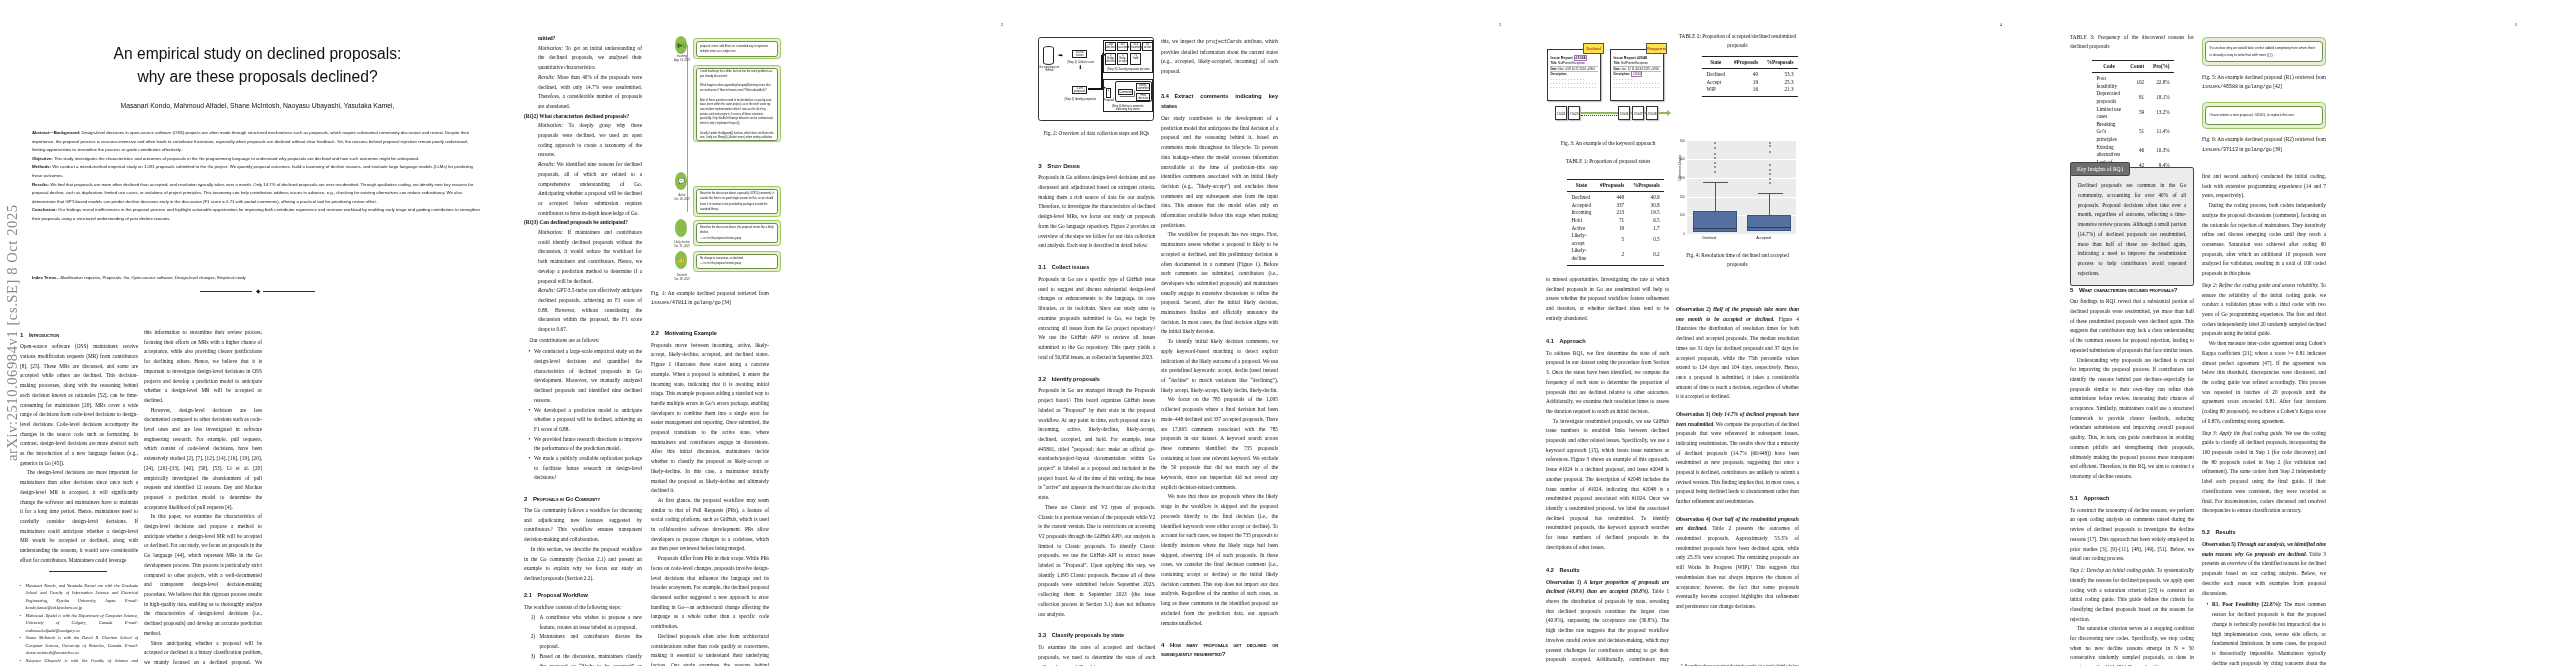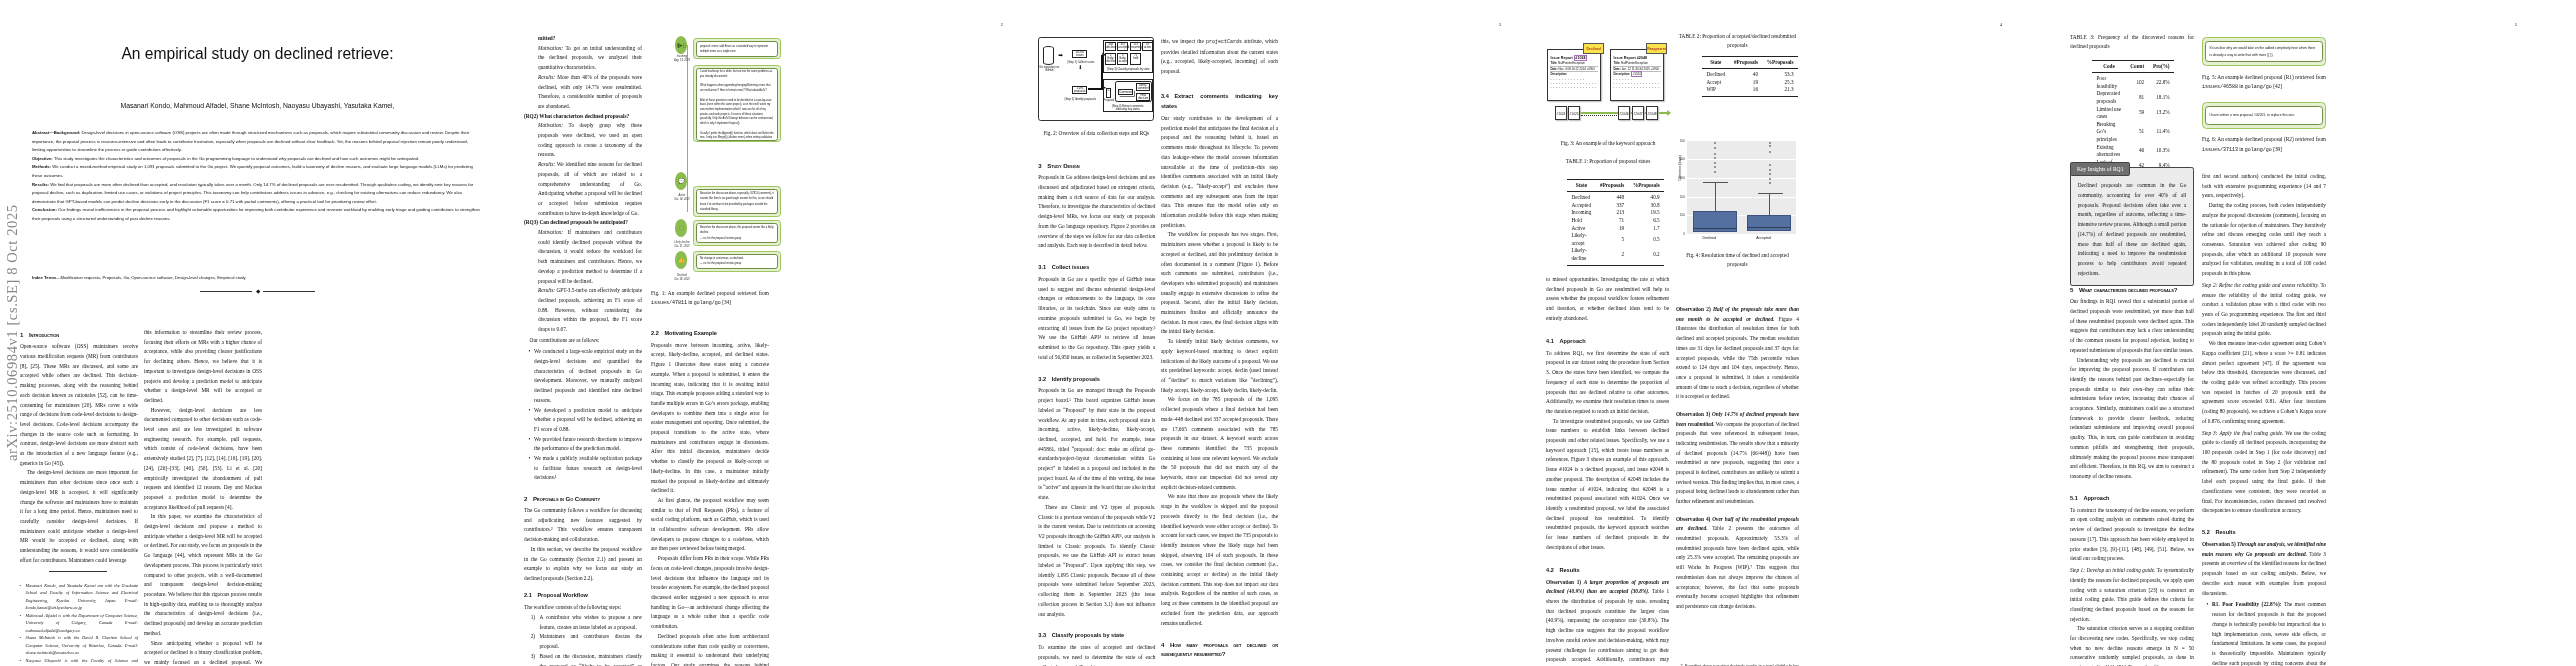--- a/index.html
+++ b/index.html
@@ -94,21 +94,22 @@
   .keybox .ktab { position: absolute; left: -0.6px; top: -5.6px; background: #6e6e6e; color: #fff; border-radius: 1.7px; padding: 1.1px 5.6px; font-size: 5.6px; border: 0.6px solid #444; }
 </style>
 </head>
 <body>
 
 <div class="strip">
 
   <div class="page">
     <div class="arxiv">arXiv:2510.06984v1  [cs.SE]  8 Oct 2025</div>
     <div class="title">
-      <div>An empirical study on declined retrieve:</div>
+      <div>An empirical study on declined proposals:</div>
+      <div>why are these proposals declined?</div>
     </div>
     <div class="authors">Masanari Kondo, Mahmoud Alfadel, Shane McIntosh, Naoyasu Ubayashi, Yasutaka Kamei,</div>
 
     <div class="abstract" style="width:222px;">
       <div style="width:450px; font-size:4.3px;">
         <b>Abstract—</b><b>Background:</b> <span>Design-level decisions in open-source software (OSS) projects are often made through structured mechanisms such as proposals, which require substantial community discussion and review. Despite their importance, the proposal process is resource-intensive and often leads to contributor frustration, especially when proposals are declined without clear feedback. Yet, the reasons behind proposal rejection remain poorly understood, limiting opportunities to streamline the process or guide contributors effectively.</span><br>
         <b>Objective:</b> <span>This study investigates the characteristics and outcomes of proposals in the Go programming language to understand why proposals are declined and how such outcomes might be anticipated.</span><br>
         <b>Methods:</b> <span>We conduct a mixed-method empirical study on 1,091 proposals submitted to the Go project. We quantify proposal outcomes, build a taxonomy of decline reasons, and evaluate large language models (LLMs) for predicting these outcomes.</span><br>
         <b>Results:</b> <span>We find that proposals are more often declined than accepted, and resolution typically takes over a month. Only 14.7% of declined proposals are ever resubmitted. Through qualitative coding, we identify nine key reasons for proposal decline, such as duplication, limited use cases, or violations of project principles. This taxonomy can help contributors address issues in advance, e.g., checking for existing alternatives can reduce redundancy. We also demonstrate that GPT-based models can predict decline decisions early in the discussion (F1 score = 0.71 with partial comments), offering a practical tool for prioritizing review effort.</span><br>
         <b>Conclusion:</b> <span>Our findings reveal inefficiencies in the proposal process and highlight actionable opportunities for improving both contributor experience and reviewer workload by enabling early triage and guiding contributors to strengthen their proposals using a structured understanding of past decline reasons.</span>

